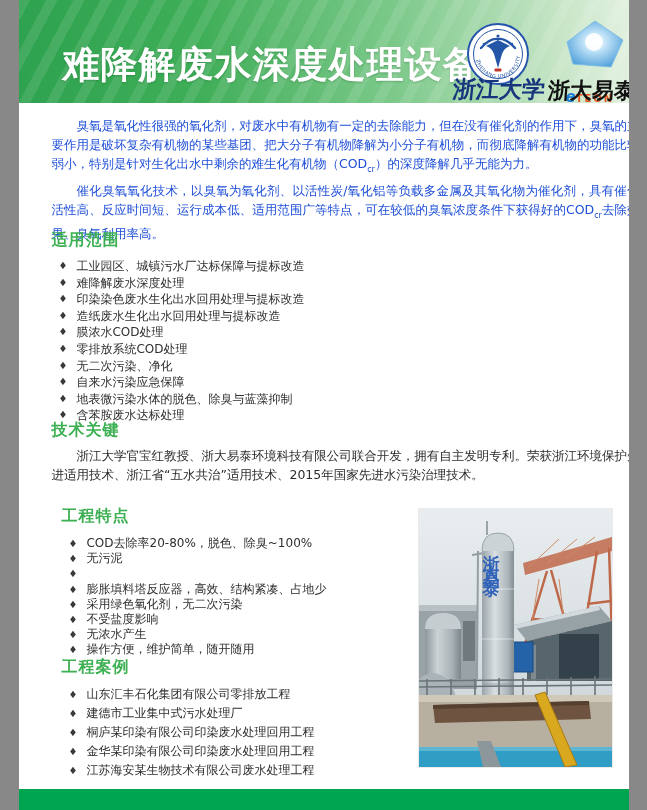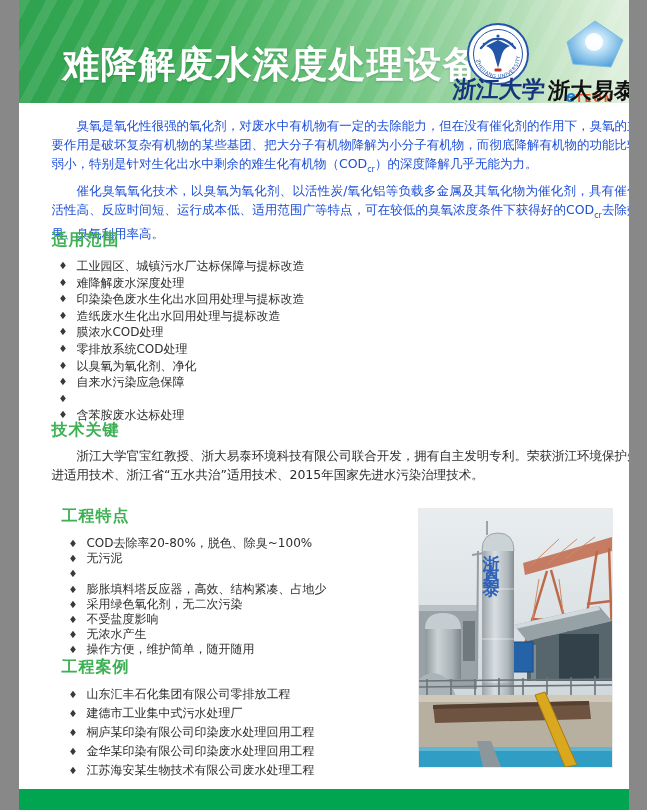--- a/index.html
+++ b/index.html
@@ -139,30 +139,31 @@
           <span>膜浓水COD处理</span>
         </li>
 
         <li>
           <span class="bullet">♦</span>
           <span>零排放系统COD处理</span>
         </li>
 
         <li>
           <span class="bullet">♦</span>
-          <span>以臭氧为氧化剂、净化</span>
+          <span>无二次污染、净化</span>
         </li>
 
         <li>
           <span class="bullet">♦</span>
           <span>自来水污染应急保障</span>
         </li>
 
         <li>
           <span class="bullet">♦</span>
+          <span>地表微污染水体的脱色、除臭与蓝藻抑制</span>
         </li>
 
         <li>
           <span class="bullet">♦</span>
           <span>含苯胺废水达标处理</span>
         </li>
       </ul>
   </div>
 
   <div class="sec-key">

